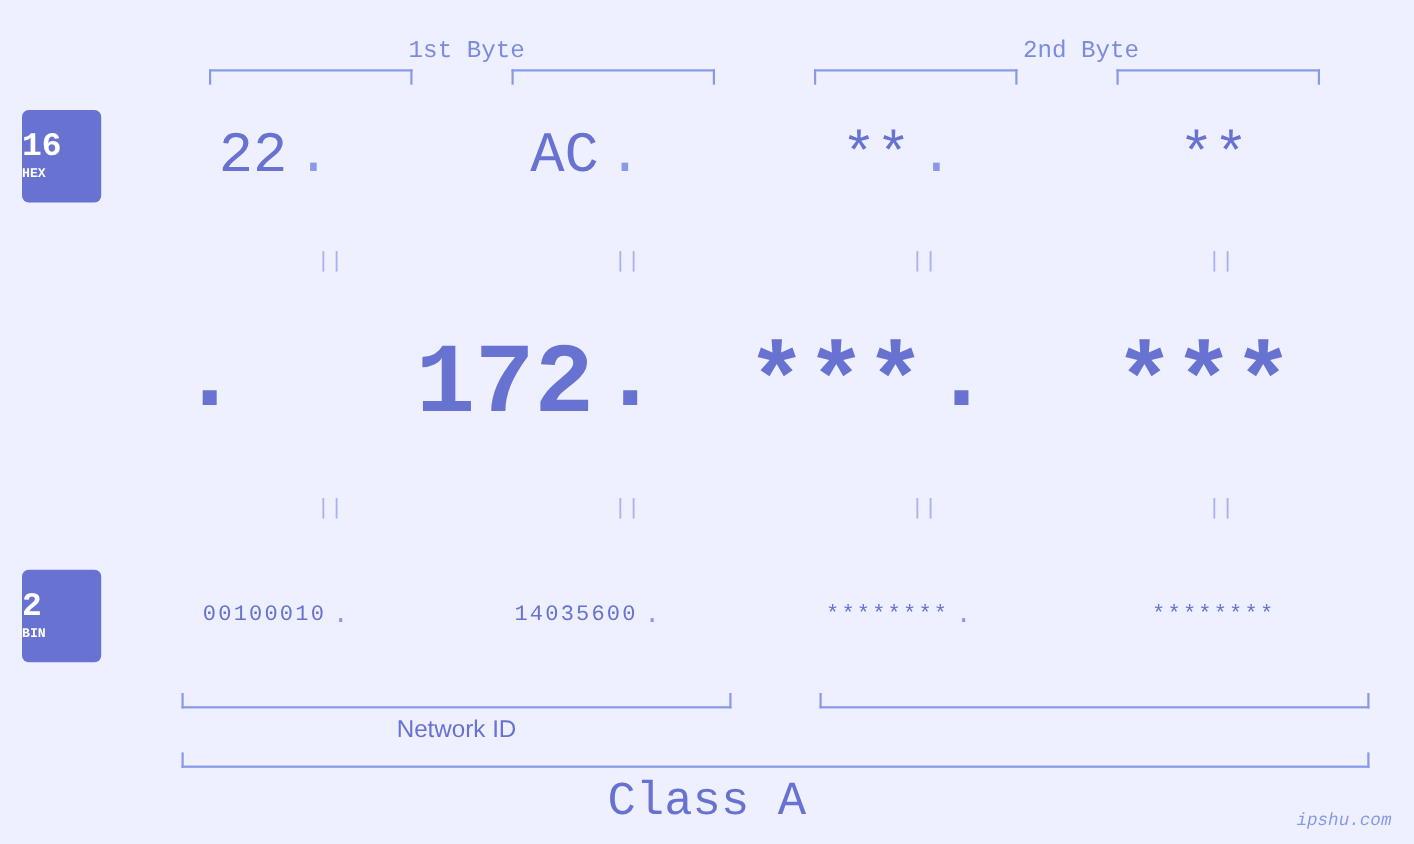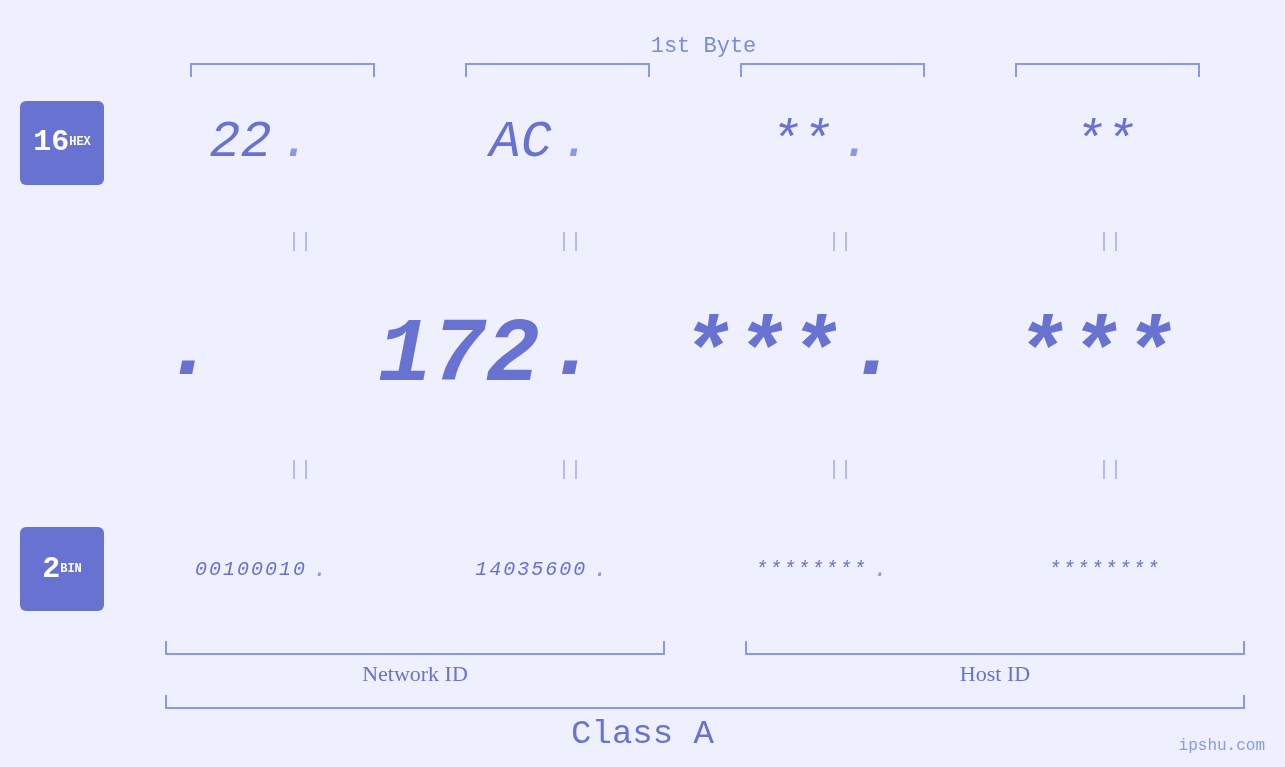--- a/index.html
+++ b/index.html
@@ -56,28 +56,28 @@
     
     .data-row {
       display: flex;
       align-items: center;
       margin-left: 20px;
       flex: 1;
     }
 
     
     .badge {
-      width: 84px;
+      width: 72px;
       height: 84px;
       background-color: #6872d0;
       color: white;
       border-radius: 6px;
       display: flex;
-      flex-direction: row;
-      align-items: center;
+      flex-direction: column;
+      align-items: flex-start;
       justify-content: center;
       font-family: 'Courier New', Courier, monospace;
       flex-shrink: 0;
     }
 
     .badge-number {
       font-size: 30px;
       font-weight: bold;
       line-height: 1.1;
     }
@@ -88,21 +88,20 @@
       line-height: 1.2;
     }
 
     
     .values-grid {
       display: flex;
       flex: 1;
       align-items: center;
       justify-content: space-around;
       padding: 0 40px 0 20px;
-      font-style: italic;
     }
 
     .byte-cell {
       width: 250px;
       display: flex;
       align-items: center;
       justify-content: center;
       gap: 0;
     }
 
@@ -155,20 +154,21 @@
     }
 
     
     .watermark {
       position: absolute;
       bottom: 12px;
       right: 20px;
       color: #8899e8;
       font-size: 16px;
       font-family: 'Courier New', Courier, monospace;
+      font-style: italic;
     }
 
     
     .layout {
       display: flex;
       flex-direction: column;
       height: 767px;
       width: 1285px;
       position: relative;
     }
@@ -212,20 +212,21 @@
   </style>
 </head>
 <body>
 
 <div class="layout">
 
   <div class="top-section">
 
     <div class="byte-headers">
       <div class="byte-label">1st Byte</div>
+      <div class="byte-label">2nd Byte</div>
     </div>
 
     <div class="bracket-top">
       <div class="bracket-cell">
         <div class="bracket-line"></div>
       </div>
       <div class="bracket-cell">
         <div class="bracket-line"></div>
       </div>
       <div class="bracket-cell">
@@ -339,27 +340,26 @@
 
     <div style="display:flex; margin-left:165px; margin-right:40px; margin-top:2px;">
 
       <div style="width: 500px; border-bottom: 2px solid #8899e8; border-left: 2px solid #8899e8; border-right: 2px solid #8899e8; height:14px;"></div>
 
       <div style="flex:1;"></div>
 
       <div style="width: 500px; border-bottom: 2px solid #8899e8; border-left: 2px solid #8899e8; border-right: 2px solid #8899e8; height:14px;"></div>
     </div>
 
-    <div style="display:flex; margin-left:165px; margin-right:40px; margin-top:6px; font-size:22px; color:#6872d0; font-family:Liberation Serif, serif;">
+    <div style="display:flex; margin-left:165px; margin-right:40px; margin-top:6px; font-size:22px; color:#6872d0; font-family:Liberation Sans, sans-serif;">
       <div style="width:500px; text-align:center;">Network ID</div>
       <div style="flex:1;"></div>
-      <div style="width:500px; text-align:center;">Host ID</div>
     </div>
 
     <div style="margin: 8px 40px 0 165px; border-bottom:2px solid #8899e8; border-left:2px solid #8899e8; border-right:2px solid #8899e8; height:14px;"></div>
 
-    <div style="text-align:center; font-size:34px; color:#6872d0; font-family:'Courier New',Courier,monospace; margin-top:6px; margin-bottom:6px;">Class A</div>
+    <div style="text-align:center; font-size:43px; color:#6872d0; font-family:'Courier New',Courier,monospace; margin-top:6px; margin-bottom:6px;">Class A</div>
 
   </div>
 
   <div class="watermark">ipshu.com</div>
 
 </div>
 
 </body></html>

